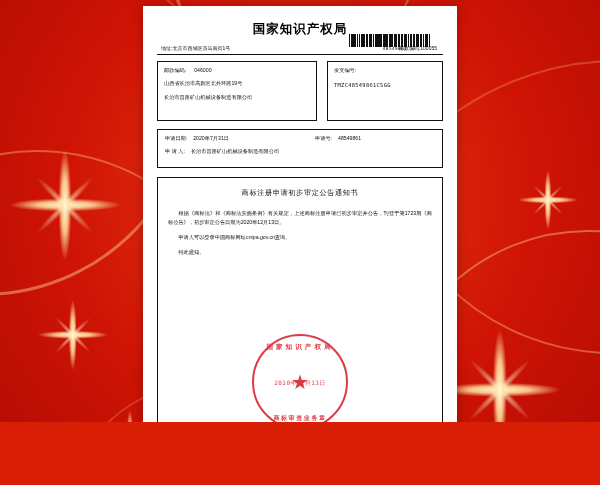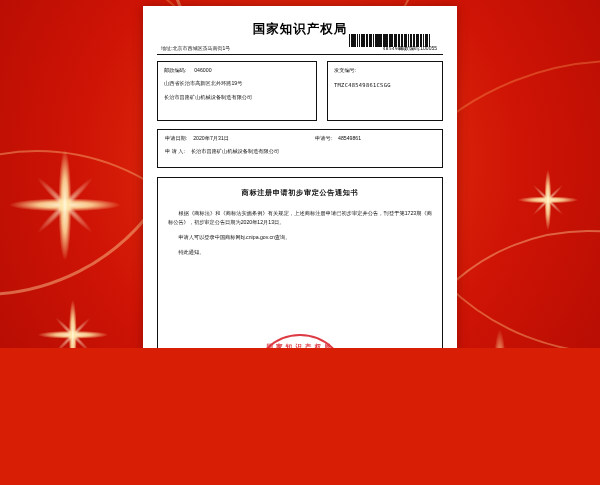--- a/index.html
+++ b/index.html
@@ -9,21 +9,21 @@
   body {
     width: 600px;
     height: 485px;
     overflow: hidden;
     font-family: "Liberation Sans", sans-serif;
     background: #d81f06;
   }
   .stage {
     position: relative;
     width: 600px;
-    height: 348px;
+    height: 422px;
     background:
       radial-gradient(circle at 50% 46%, #e8401f 0%, #de2a0c 30%, #cf1405 62%, #b80d03 100%);
     overflow: hidden;
   }
   
   .swirl {
     position: absolute;
     border: 2px solid rgba(255, 190, 120, 0.55);
     border-radius: 50%;
     background: transparent;
@@ -187,21 +187,21 @@
     border: 0.9px solid #111;
     box-sizing: border-box;
     margin-top: 9px;
     height: 290px;
     padding: 8px 10px;
     position: relative;
   }
   .notice-title {
     text-align: center;
     font-family: "DejaVu Serif", "Liberation Serif", serif;
-    font-weight: bold;
+    font-weight: normal;
     font-size: 7.2px;
     letter-spacing: .6px;
     margin: 2px 0 10px 0;
   }
   .para {
     text-indent: 2em;
     font-size: 5.2px;
     line-height: 1.75;
     margin: 0 0 6px 0;
     text-align: justify;

